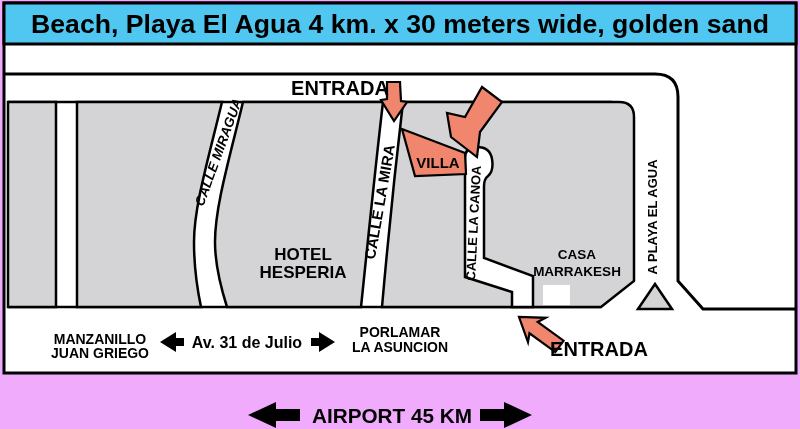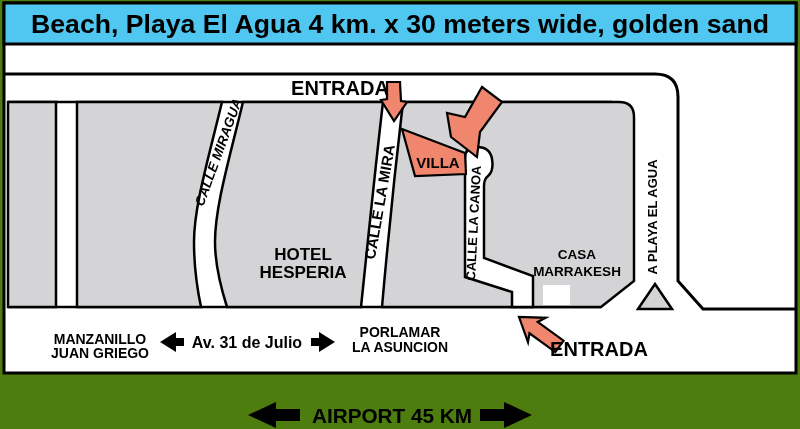--- a/index.html
+++ b/index.html
@@ -1,16 +1,16 @@
 <!DOCTYPE html>
 <html><head>
 <meta charset="utf-8">
 <style>
   html,body { margin:0; padding:0; background:#ffffff; }
-  .stage { position:relative; width:800px; height:429px; background:#4d7c0f; overflow:hidden; }
+  .stage { position:relative; width:800px; height:429px; background:#f0abfc; overflow:hidden; }
   svg { display:block; }
   text {
     font-family:"Liberation Sans", sans-serif;
     font-weight:bold;
     fill:#000000;
   }
   .t-mid { text-anchor:middle; }
   .banner-t { font-size:26px; }
   .entrada-t { font-size:20px; }
   .villa-t { font-size:15px; }

